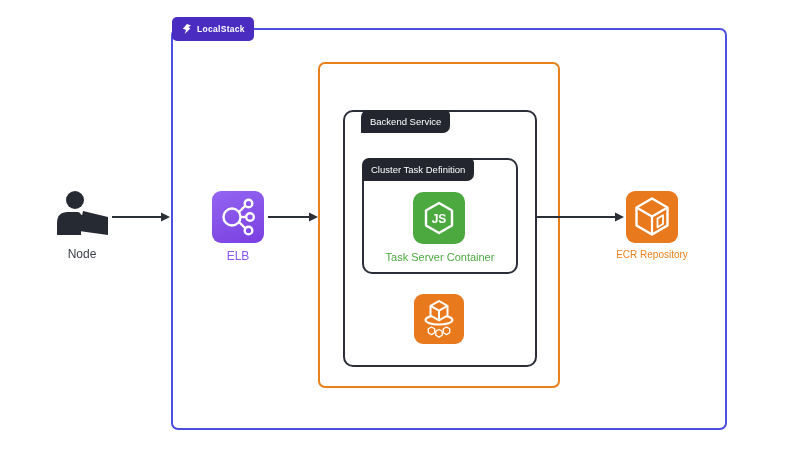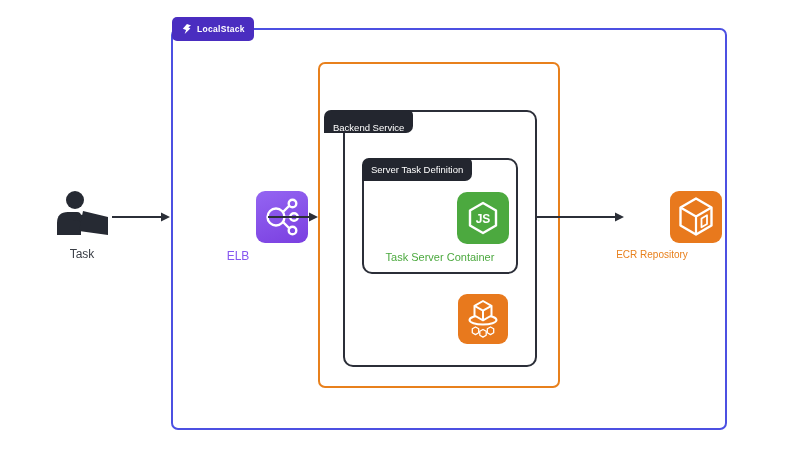--- a/index.html
+++ b/index.html
@@ -28,21 +28,21 @@
   .tab.ecs-tab {
     background: #e8801c; border-radius: 5px 5px 5px 0; height: 22px;
     padding: 0 8px; font-size: 9.5px;
   }
   .tab.dark-tab {
     background: #23262f; border-radius: 7px 5px 7px 0; height: 23px;
     padding: 0 9px; font-size: 9.5px;
   }
 
   
-  .svc { border-radius: 9px; display: flex; align-items: flex-start; justify-content: center; margin-left: 44px; }
+  .svc { border-radius: 9px; display: flex; align-items: flex-start; justify-content: center; }
   .svc.elb  { background: linear-gradient(160deg, #9465f2 0%, #7a3fe0 100%); }
   .svc.node { background: #4ca93f; border-radius: 10px; }
   .svc.amz-orange { background: #e8791d; }
 
   
   .lbl { text-align: center; }
   .lbl.user { font-size: 12px; color: #3a3e46; }
   .lbl.elb  { font-size: 12px; color: #8757f0; }
   .lbl.node { font-size: 11px; color: #4ca93f; }
   .lbl.ecr  { font-size: 10px; color: #e8801c; }
@@ -58,21 +58,21 @@
   <div class="abs" style="left:55px; top:190px; width:54px; height:46px;">
     <svg width="54" height="46" viewBox="0 0 54 46">
       <g fill="#262a33">
         <circle cx="20" cy="10" r="9"></circle>
         <path d="M2,45 L2,33 Q2,22 13,22 L22,22 Q26,22 26,26 L26,45 Z"></path>
         <path d="M12,22 L33,26 L31,32 L12,29 Z"></path>
         <polygon points="28,21 53,27 53,45 24,41"></polygon>
       </g>
     </svg>
   </div>
-  <div class="abs lbl user" style="left:50px; top:247px; width:64px;">Task</div>
+  <div class="abs lbl user" style="left:50px; top:247px; width:64px;">Node</div>
 
   <div class="abs arrow" style="left:112px; top:209px;">
     <svg width="58" height="16" viewBox="0 0 58 16">
       <line x1="0" y1="8" x2="49" y2="8" stroke="#2b2f38" stroke-width="2"></line>
       <polygon points="49,3.5 58,8 49,12.5" fill="#2b2f38"></polygon>
     </svg>
   </div>
 
   <div class="abs box localstack" style="left:171px; top:28px; width:556px; height:402px;"></div>
   <div class="abs tab localstack-tab" style="left:172px; top:17px;">
@@ -100,27 +100,27 @@
   <div class="abs arrow" style="left:268px; top:209px;">
     <svg width="50" height="16" viewBox="0 0 50 16">
       <line x1="0" y1="8" x2="41" y2="8" stroke="#2b2f38" stroke-width="2"></line>
       <polygon points="41,3.5 50,8 41,12.5" fill="#2b2f38"></polygon>
     </svg>
   </div>
 
   <div class="abs box ecs" style="left:318px; top:62px; width:242px; height:326px;"></div>
 
   <div class="abs box dark" style="left:343px; top:110px; width:194px; height:257px;"></div>
-  <div class="abs tab dark-tab" style="left:324px; top:110px;align-items:flex-end;">
+  <div class="abs tab dark-tab" style="left:361px; top:110px;">
     <span>Backend Service</span>
   </div>
 
   <div class="abs box dark" style="left:362px; top:158px; width:156px; height:116px;"></div>
   <div class="abs tab dark-tab" style="left:362px; top:158px;">
-    <span>Server Task Definition</span>
+    <span>Cluster Task Definition</span>
   </div>
 
   <div class="abs svc node" style="left:413px; top:192px; width:52px; height:52px;">
     <svg width="52" height="52" viewBox="0 0 52 52">
       <polygon points="26,11 39,18.5 39,33.5 26,41 13,33.5 13,18.5" fill="none" stroke="#ffffff" stroke-width="2.4" stroke-linejoin="round"></polygon>
       <text x="26" y="30.5" text-anchor="middle" font-size="12" font-weight="bold" fill="#ffffff" font-family="Liberation Sans, sans-serif">JS</text>
     </svg>
   </div>
   <div class="abs lbl node" style="left:362px; top:251px; width:156px;">Task Server Container</div>
 

